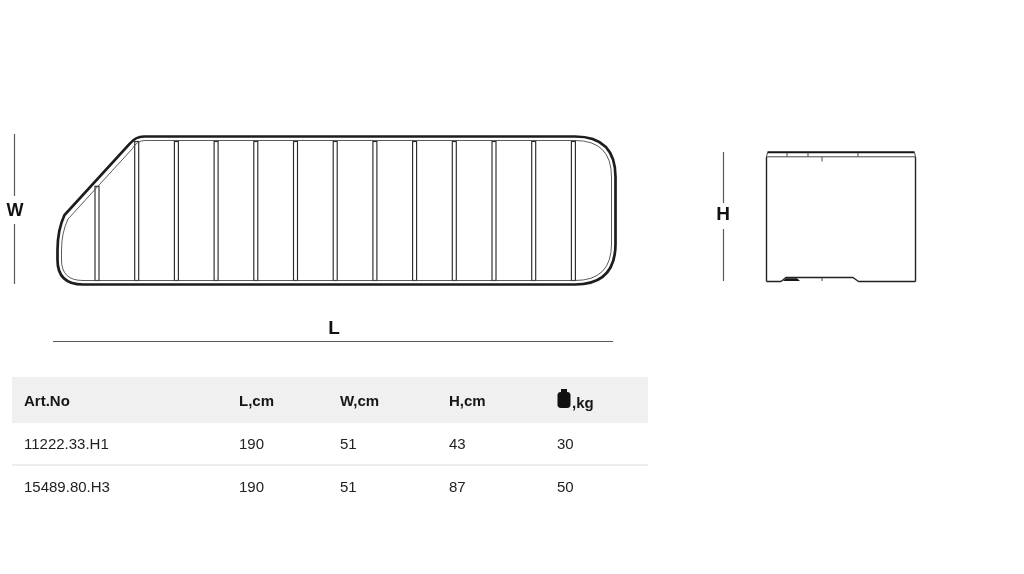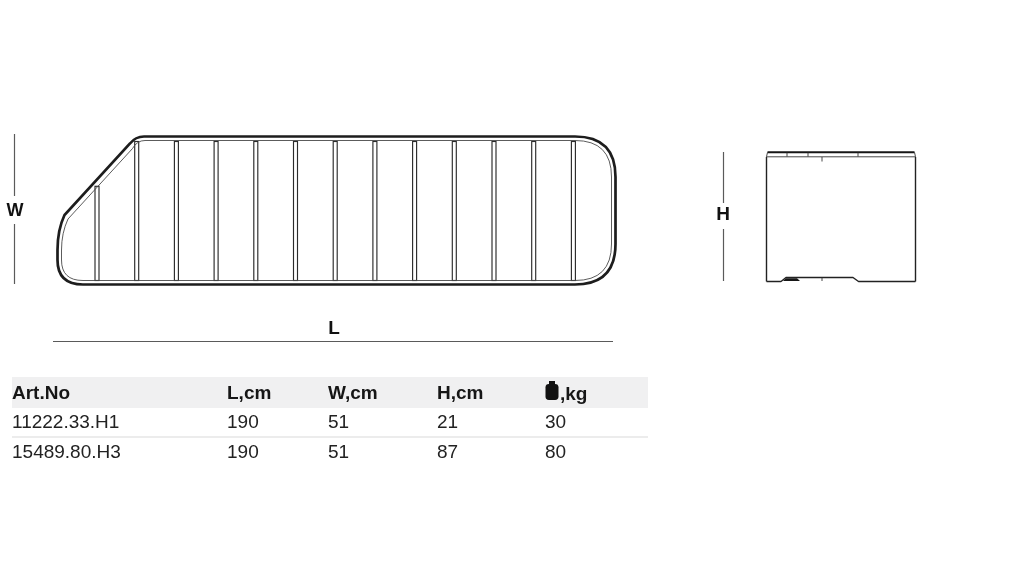--- a/index.html
+++ b/index.html
@@ -48,23 +48,23 @@
     left: 12px;
     top: 377px;
     width: 636px;
   }
   table.spec {
     width: 636px;
     border-collapse: collapse;
     table-layout: fixed;
   }
   table.spec th, table.spec td {
-    padding: 0;
+    padding: 12px;
     text-align: left;
-    font-size: 19px;
+    font-size: 15px;
     white-space: nowrap;
     vertical-align: middle;
   }
   table.spec thead tr { height: 31px; background: var(--table-header-bg, #f0f0f1); }
   table.spec tbody tr { height: 29px; }
   table.spec thead th { font-weight: 700; color: #161616; }
   table.spec tbody td { font-weight: 400; color: #222222; }
   table.spec tbody tr + tr td { border-top: 2px solid var(--separator, #ececec); }
 
   th.c-art { padding-left: 58px; }
@@ -170,26 +170,26 @@
               <span>,kg</span>
             </span>
           </th>
         </tr>
       </thead>
       <tbody>
         <tr>
           <td class="c-art">11222.33.H1</td>
           <td>190</td>
           <td>51</td>
-          <td>21</td>
+          <td>43</td>
           <td class="c-kg">30</td>
         </tr>
         <tr>
           <td class="c-art">15489.80.H3</td>
           <td>190</td>
           <td>51</td>
           <td>87</td>
-          <td class="c-kg">80</td>
+          <td class="c-kg">50</td>
         </tr>
       </tbody>
     </table>
   </div>
 </div>
 
 </body></html>

